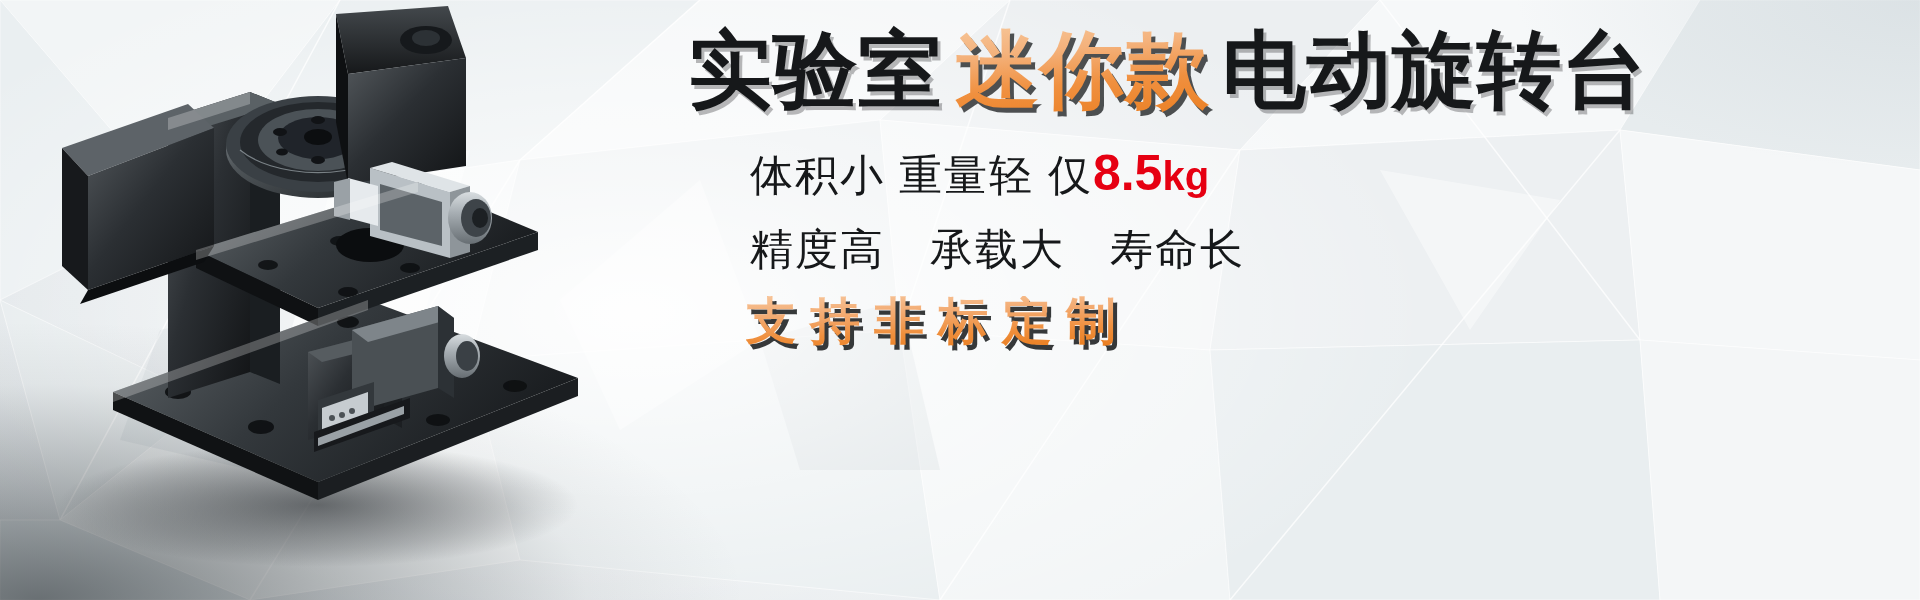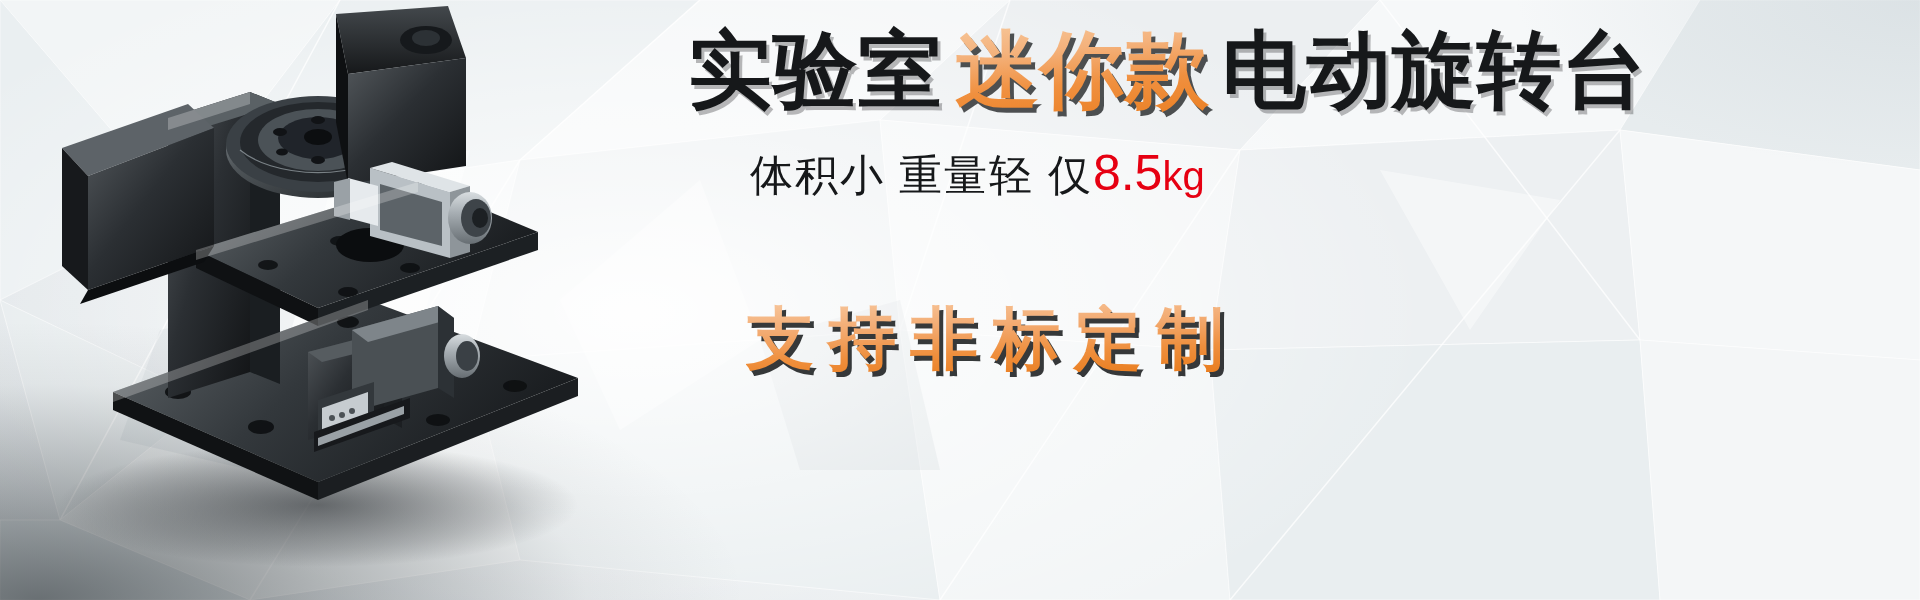--- a/index.html
+++ b/index.html
@@ -96,43 +96,43 @@
     left: 62px;
     top: 148px;
     white-space: nowrap;
     font-size: 43px;
     line-height: 1.0;
     color: #16181a;
     letter-spacing: 2px;
   }
   .line2 .kg {
     font-size: 50px;
-    font-weight: 400;
+    font-weight: 700;
     color: #e60012;
     letter-spacing: 0px;
   }
   .line2 .kg .unit { font-size: 40px; }
 
   .line3 {
     position: absolute;
     left: 62px;
     top: 228px;
     white-space: nowrap;
     font-size: 43px;
     line-height: 1.0;
     color: #16181a;
     letter-spacing: 2px;
   }
 
   .line4 {
     position: absolute;
     left: 58px;
-    top: 304px;
-    white-space: nowrap;
-    font-size: 68px;
+    top: 296px;
+    white-space: nowrap;
+    font-size: 50px;
     line-height: 1.0;
     font-weight: 700;
     letter-spacing: 14px;
     background-image: linear-gradient(178deg, #f7c59a 0%, #f3ab72 34%, #ef8f3d 68%, #e97d1f 100%);
     -webkit-background-clip: text;
     background-clip: text;
     color: transparent;
     -webkit-text-fill-color: transparent;
     filter: drop-shadow(4px 5px 0 rgba(20,22,24,0.85));
     text-align: center;
@@ -340,19 +340,20 @@
   <div class="copy">
 
     <div class="headline">
       <span>实验室</span><span class="hl-accent">迷你款</span><span>电动旋转台</span>
     </div>
 
     <div class="line2">
       <span>体积小  重量轻  仅</span><span class="kg"><span>8.5</span><span class="unit">kg</span></span>
     </div>
 
+    <div class="line3">精度高　承载大　寿命长</div>
 
     <div class="line4">支持非标定制</div>
 
 
   </div>
 
 </div>
 
 </body></html>

